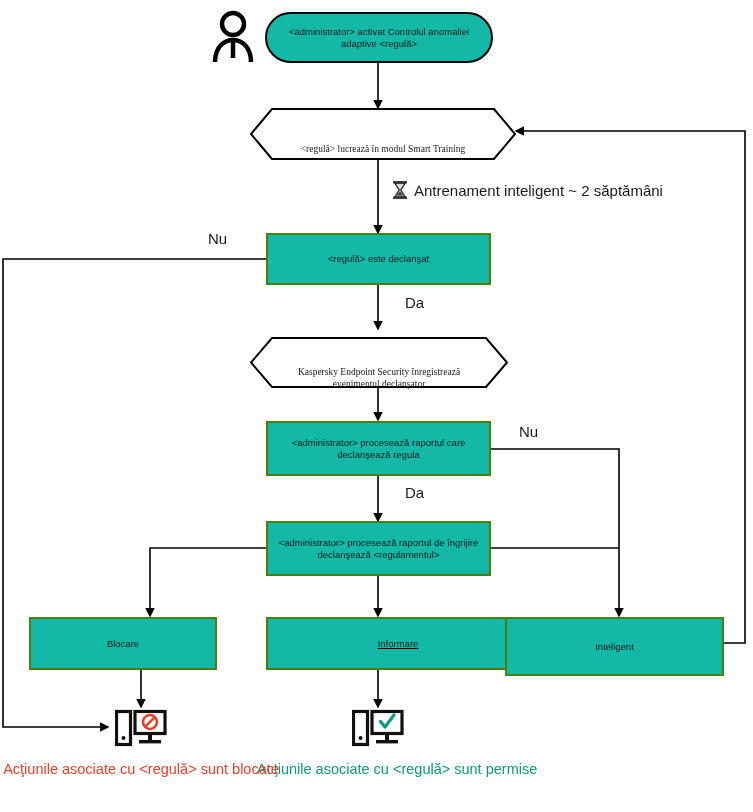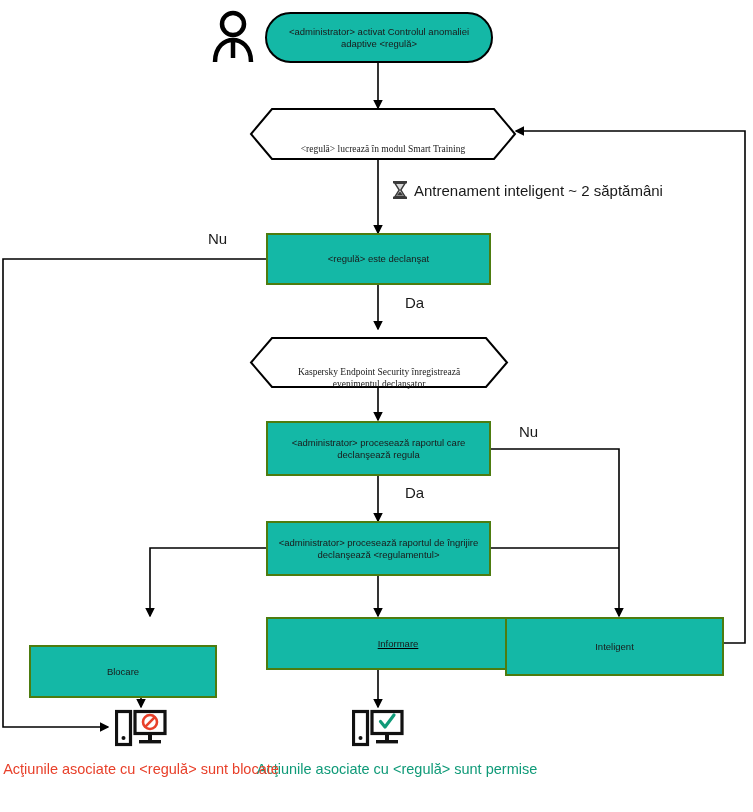--- a/index.html
+++ b/index.html
@@ -187,21 +187,21 @@
     <span class="txt">&lt;administrator&gt; procesează raportul care declanşează regula</span>
   </div>
 
   <div class="edge-label" style="left:519px; top:423px;">Nu</div>
   <div class="edge-label" style="left:405px; top:484px;">Da</div>
 
   <div class="node rect" style="left:266px; top:521px; width:225px; height:55px;">
     <span class="txt">&lt;administrator&gt; procesează raportul de îngrijire declanşează &lt;regulamentul&gt;</span>
   </div>
 
-  <div class="node rect" style="left:29px; top:617px; width:188px; height:53px;margin-top:28px;">
+  <div class="node rect" style="left:29px; top:617px; width:188px; height:53px;">
     <span class="txt">Blocare</span>
   </div>
 
   <div class="node rect" style="left:266px; top:617px; width:264px; height:53px;text-decoration:underline;">
     <span class="txt">Informare</span>
   </div>
 
   <div class="node rect" style="left:505px; top:617px; width:219px; height:59px;">
     <span class="txt">Inteligent</span>
   </div>

